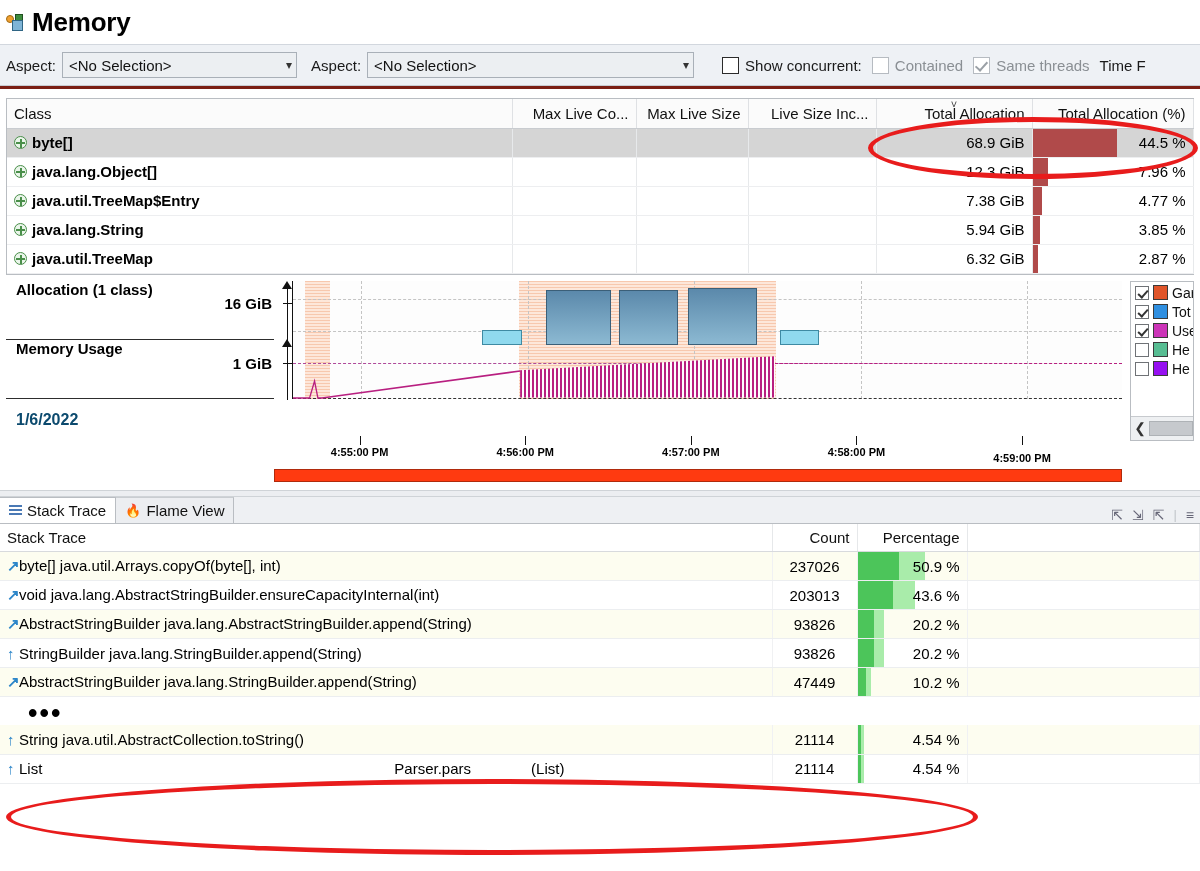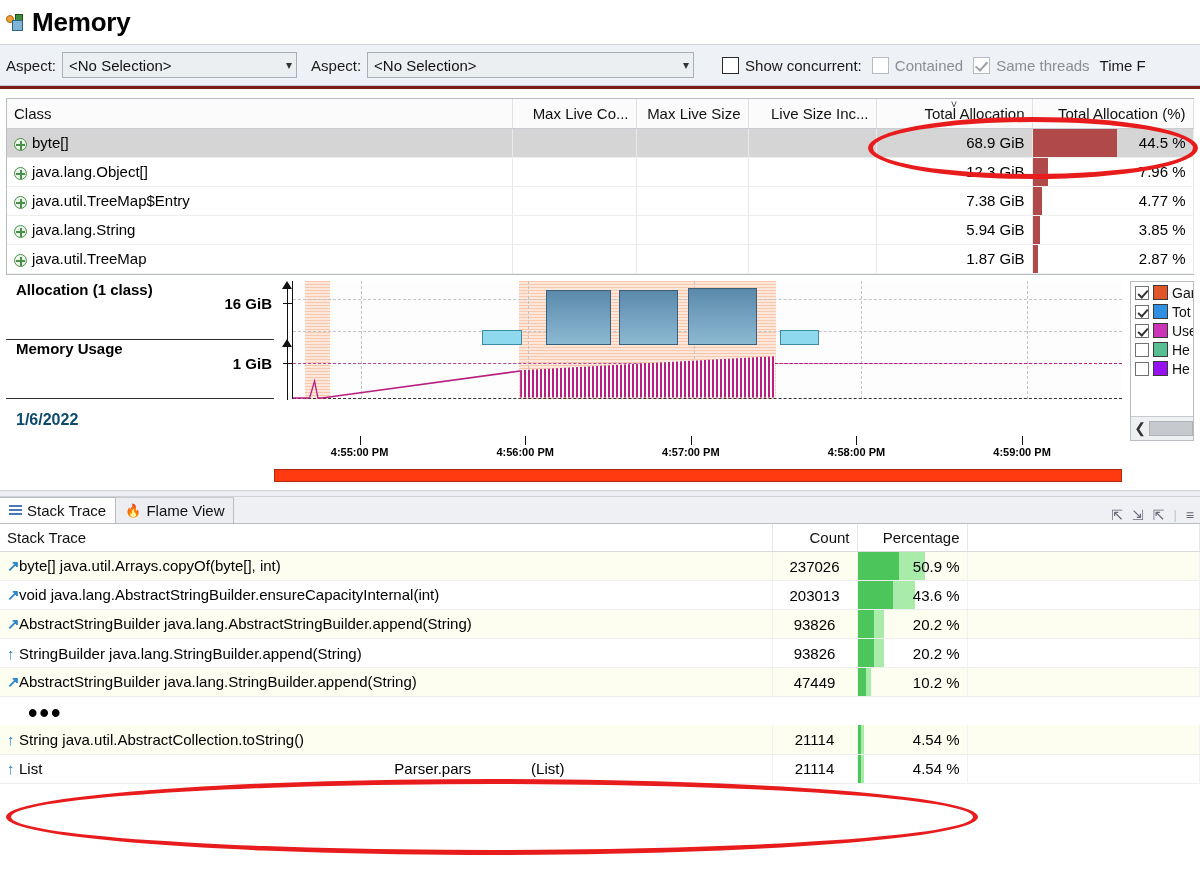--- a/index.html
+++ b/index.html
@@ -58,21 +58,21 @@
     font-weight:normal; text-align:left; padding:4px 7px; background:#fbfbfb;
     border-right:1px solid #dfe1e4; border-bottom:1px solid #c9ccd0; color:#111;
     white-space:nowrap; overflow:hidden; position:relative; height:29px;
   }
   table.grid th.num, table.grid td.num { text-align:right; }
   table.grid td {
     padding:3px 7px; border-right:1px solid #e7e9eb; border-bottom:1px solid #edeef0;
     color:#000; white-space:nowrap; overflow:hidden; height:29px;
   }
   tr.selected td { background:#d5d5d5; }
-  .cls-cell { display:flex; align-items:flex-end; gap:5px; font-weight:normal; }
+  .cls-cell { display:flex; align-items:center; gap:5px; font-weight:bold; }
   .cls-ico {
     width:13px; height:13px; border-radius:50%; border:1.6px solid #4a8f4a;
     background:#eaf5ea; position:relative; flex:none;
   }
   .cls-ico::after { content:""; position:absolute; left:5px; top:2px; width:1.6px; height:9px; background:#4a8f4a; }
   .cls-ico::before { content:""; position:absolute; left:1px; top:5px; width:9px; height:1.6px; background:#4a8f4a; }
   .sortmark { position:absolute; left:50%; top:-1px; transform:translateX(-50%); font-size:11px; color:#444; }
   .pctcell { position:relative; padding:0 !important; }
   .pctcell .bar { position:absolute; left:0; top:0; bottom:0; background:#b04a4a; }
   .pctcell .pv { position:relative; display:block; text-align:right; padding:3px 7px; }
@@ -282,21 +282,21 @@
           <tr class="">
             <td>
               <span class="cls-cell">
                 <span class="cls-ico"></span>
                 <span>java.util.TreeMap</span>
               </span>
             </td>
             <td class="num"></td>
             <td class="num"></td>
             <td class="num"></td>
-            <td class="num">1.87 GiB</td>
+            <td class="num">6.32 GiB</td>
             <td class="pctcell">
               <span class="bar" style="width:5.417528089887641px"></span>
               <span class="pv">2.87 %</span>
             </td>
           </tr>
         </tbody>
     </table>
   </div>
 
   <div class="chart-row">
@@ -384,21 +384,21 @@
     <div id="xticks" style="position:absolute; left:286px; right:78px; top:0; height:28px;">
         <span class="tickmark" style="left:8.2%; top:-5px; height:9px;"></span>
         <span class="ticklab" style="left:8.2%; top:5px;">4:55:00 PM</span>
         <span class="tickmark" style="left:28.3%; top:-5px; height:9px;"></span>
         <span class="ticklab" style="left:28.3%; top:5px;">4:56:00 PM</span>
         <span class="tickmark" style="left:48.4%; top:-5px; height:9px;"></span>
         <span class="ticklab" style="left:48.4%; top:5px;">4:57:00 PM</span>
         <span class="tickmark" style="left:68.5%; top:-5px; height:9px;"></span>
         <span class="ticklab" style="left:68.5%; top:5px;">4:58:00 PM</span>
         <span class="tickmark" style="left:88.6%; top:-5px; height:9px;"></span>
-        <span class="ticklab" style="left:88.6%; top:5px;">4:59:00 PM</span>
+        <span class="ticklab" style="left:88.6%; top:11px;">4:59:00 PM</span>
       </div>
   </div>
 
   <div class="timebar-out">
     <div style="width:274px; flex:none;"></div>
     <div class="timebar" style="margin:0; flex:1;"></div>
     <div style="width:78px; flex:none;"></div>
   </div>
 
   <div class="splitter"></div>

